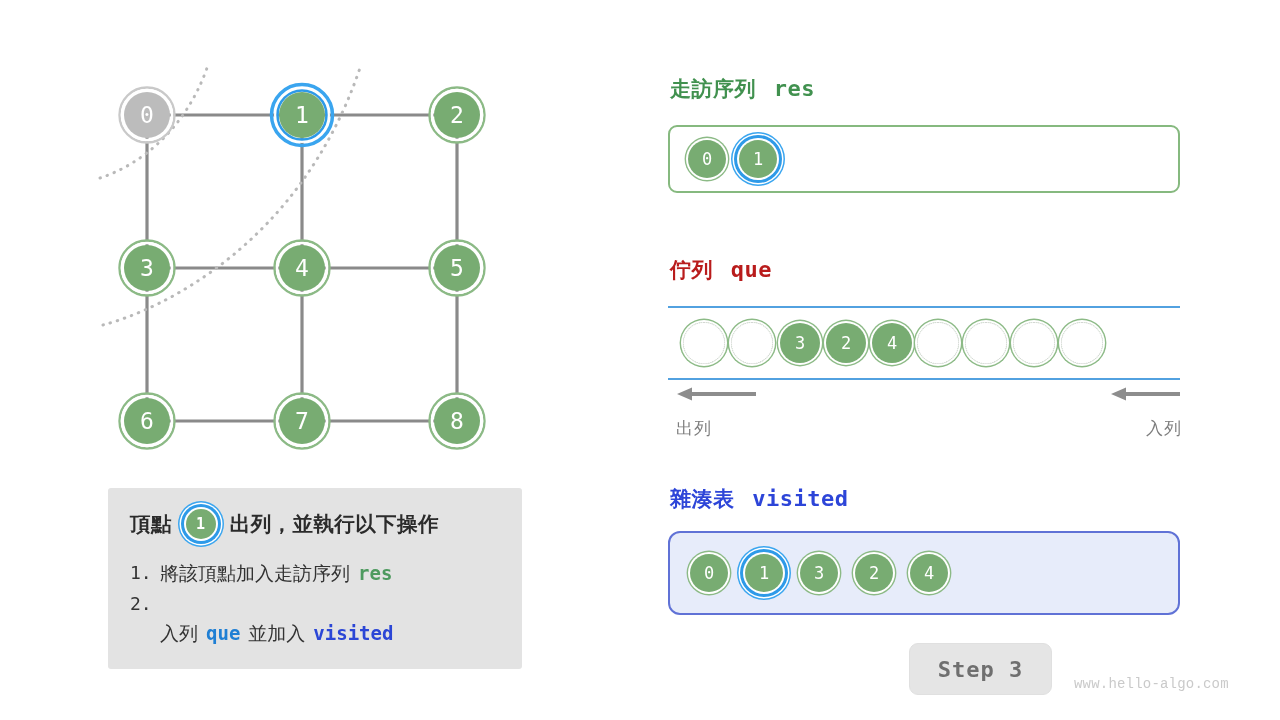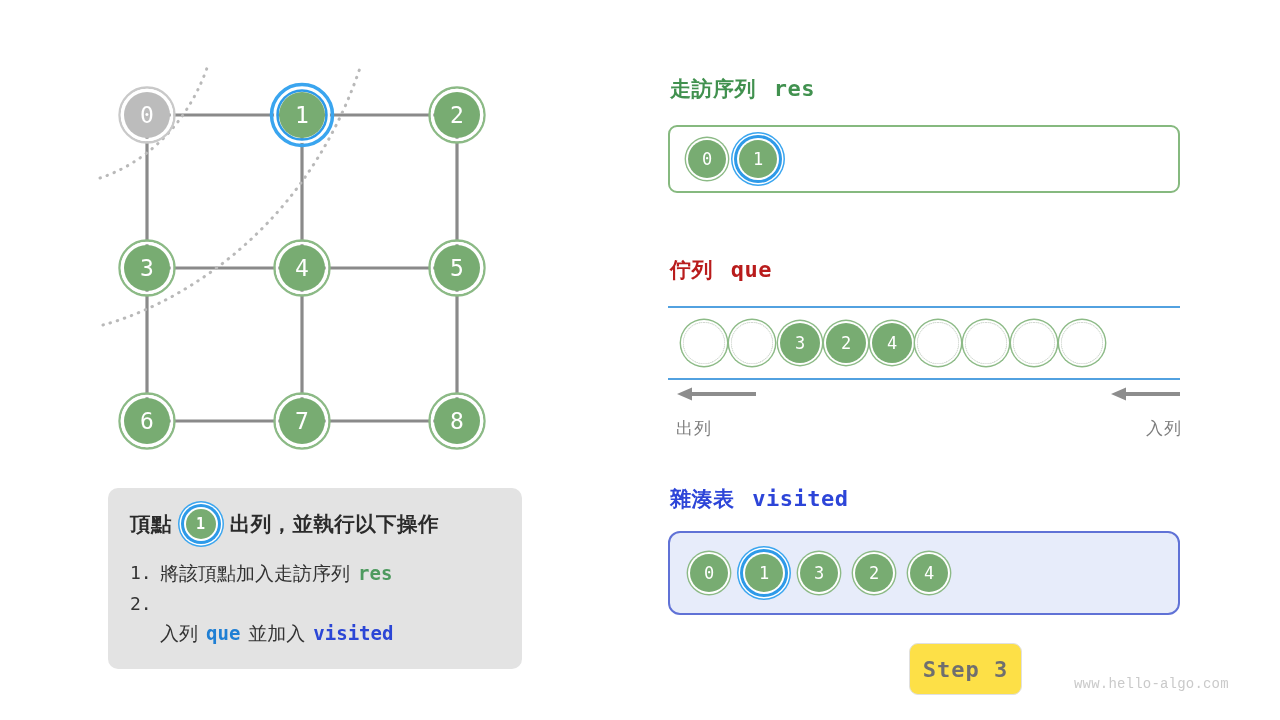--- a/index.html
+++ b/index.html
@@ -23,21 +23,21 @@
   }
   #graph-svg { display: block; }
 
   
   #caption-box {
     position: absolute;
     left: 108px; top: 488px;
     width: 414px;
     box-sizing: border-box;
     background: #e3e3e3;
-    border-radius: 10px;
+    border-radius: 3px;
     padding: 16px 20px 20px 22px;
   }
   #caption-head {
     display: flex;
     align-items: center;
     font-size: 20.5px;
     font-weight: bold;
     color: #2b2b2b;
     letter-spacing: 0.4px;
     line-height: 1;
@@ -180,23 +180,23 @@
     font-size: 17px;
   }
   
   .cap-chip { position: relative; width: 40px; height: 40px; display: inline-block; }
   .cap-chip .chip { width: 30px; height: 30px; font-size: 15px; }
 
   
   #step-badge {
     position: absolute;
     left: 909px; top: 643px;
-    width: 113px; height: 52px;
+    width: 143px; height: 52px;
     box-sizing: border-box;
-    background: #fde047;
+    background: #e5e5e5;
     border: 1.6px solid #e0e0e0;
     border-radius: 9px;
     display: flex;
     align-items: center;
     justify-content: center;
     font-family: "DejaVu Sans Mono", "Liberation Mono", monospace;
     font-size: 22px;
     font-weight: bold;
     color: #6f6f6f;
     letter-spacing: 1px;

